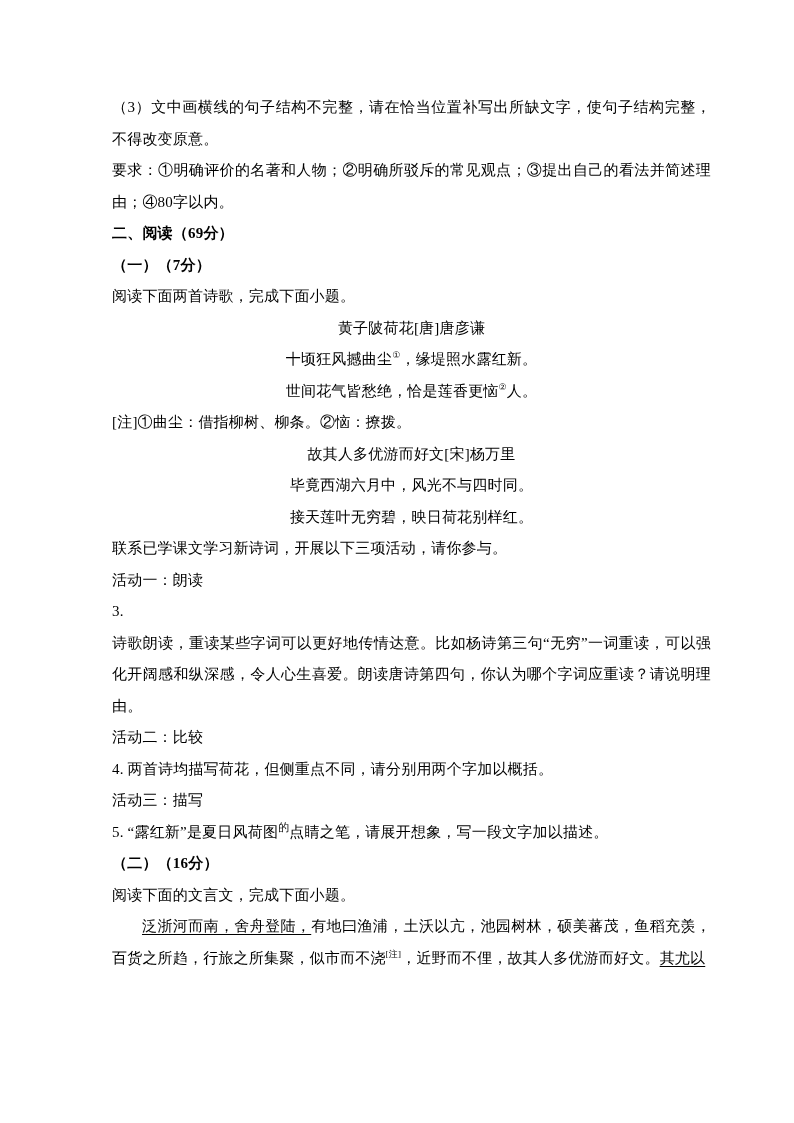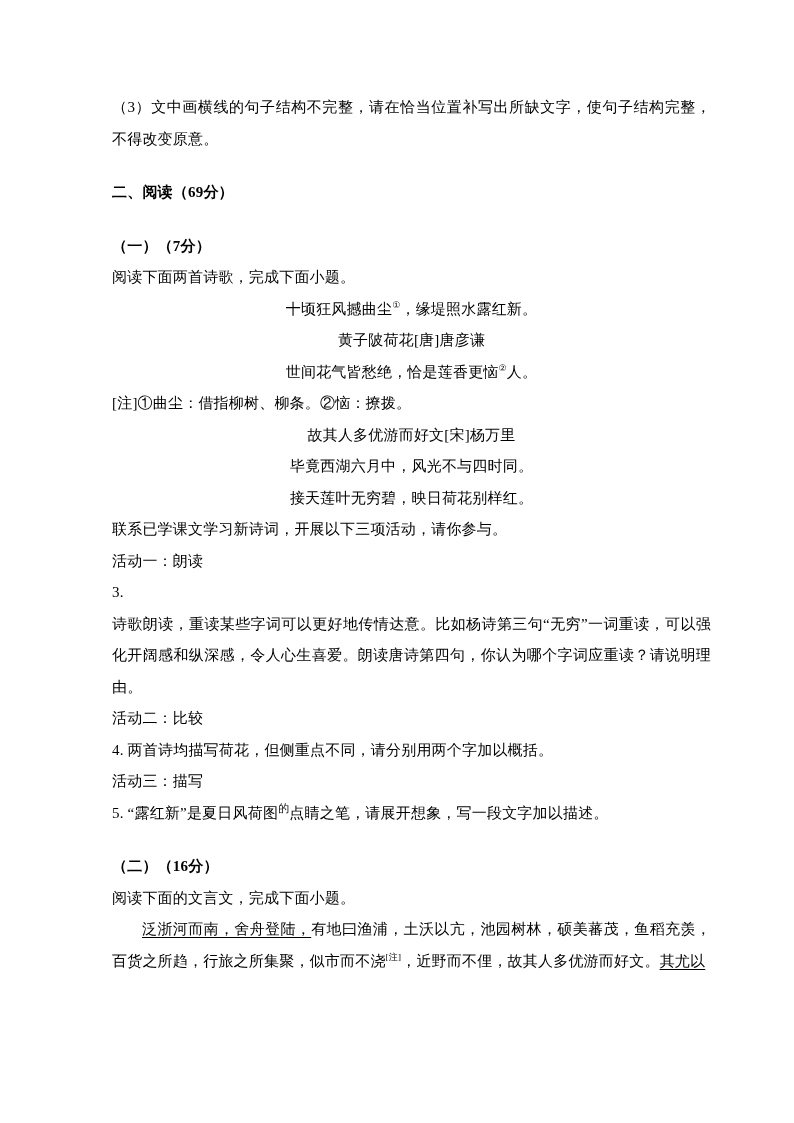--- a/index.html
+++ b/index.html
@@ -25,21 +25,20 @@
     font-size: 15px;
     line-height: 31.5px;
     text-align: justify;
     letter-spacing: 0.2px;
   }
   p.center {
     text-align: center;
   }
   p.bold {
     font-weight: bold;
-    margin-top: 22px;
   }
   p.indent {
     text-indent: 2em;
   }
   sup.fn {
     font-size: 9px;
     line-height: 0;
     vertical-align: super;
   }
   sup.word {
@@ -53,30 +52,31 @@
   }
 </style>
 </head>
 <body>
 
 <div class="page">
 
   <p>（3）文中画横线的句子结构不完整，请在恰当位置补写出所缺文字，使句子结构完整，不得改变原意。</p>
 
 
+  <p>要求：①明确评价的名著和人物；②明确所驳斥的常见观点；③提出自己的看法并简述理由；④80字以内。</p>
 
   <p class="bold">二、阅读（69分）</p>
 
   <p class="bold">（一）（7分）</p>
 
   <p>阅读下面两首诗歌，完成下面小题。</p>
 
+  <p class="center">黄子陂荷花[唐]唐彦谦</p>
+
   <p class="center"><span>十顷狂风撼曲尘</span><sup class="fn">①</sup><span>，缘堤照水露红新。</span></p>
-
-  <p class="center">黄子陂荷花[唐]唐彦谦</p>
 
   <p class="center"><span>世间花气皆愁绝，恰是莲香更恼</span><sup class="fn">②</sup><span>人。</span></p>
 
   <p>[注]①曲尘：借指柳树、柳条。②恼：撩拨。</p>
 
   <p class="center">故其人多优游而好文[宋]杨万里</p>
 
   <p class="center">毕竟西湖六月中，风光不与四时同。</p>
 
   <p class="center">接天莲叶无穷碧，映日荷花别样红。</p>

